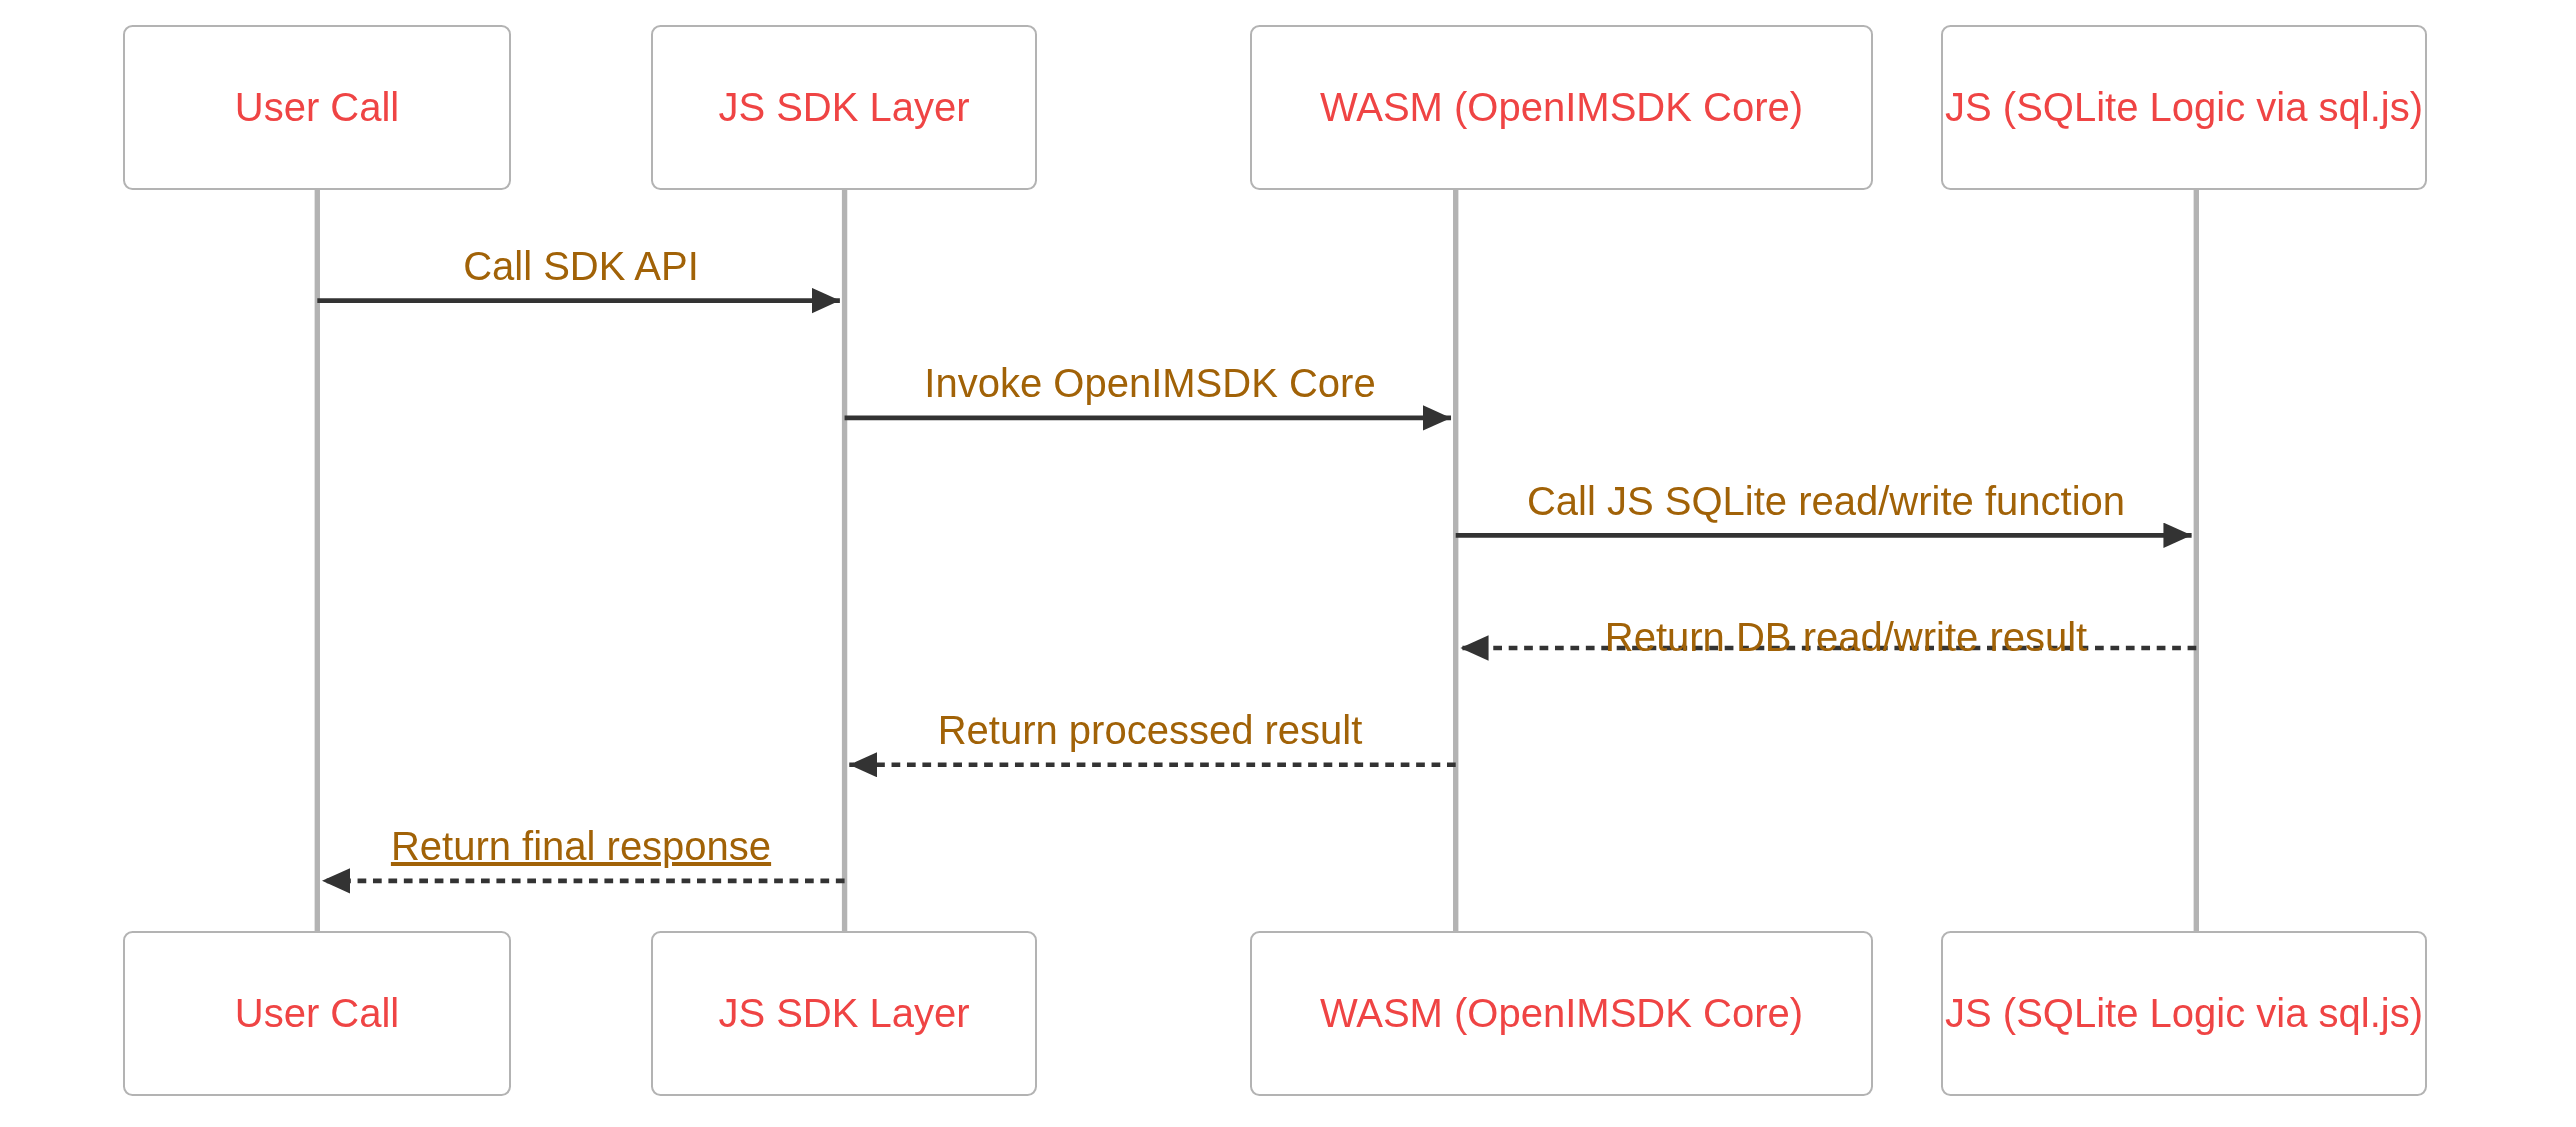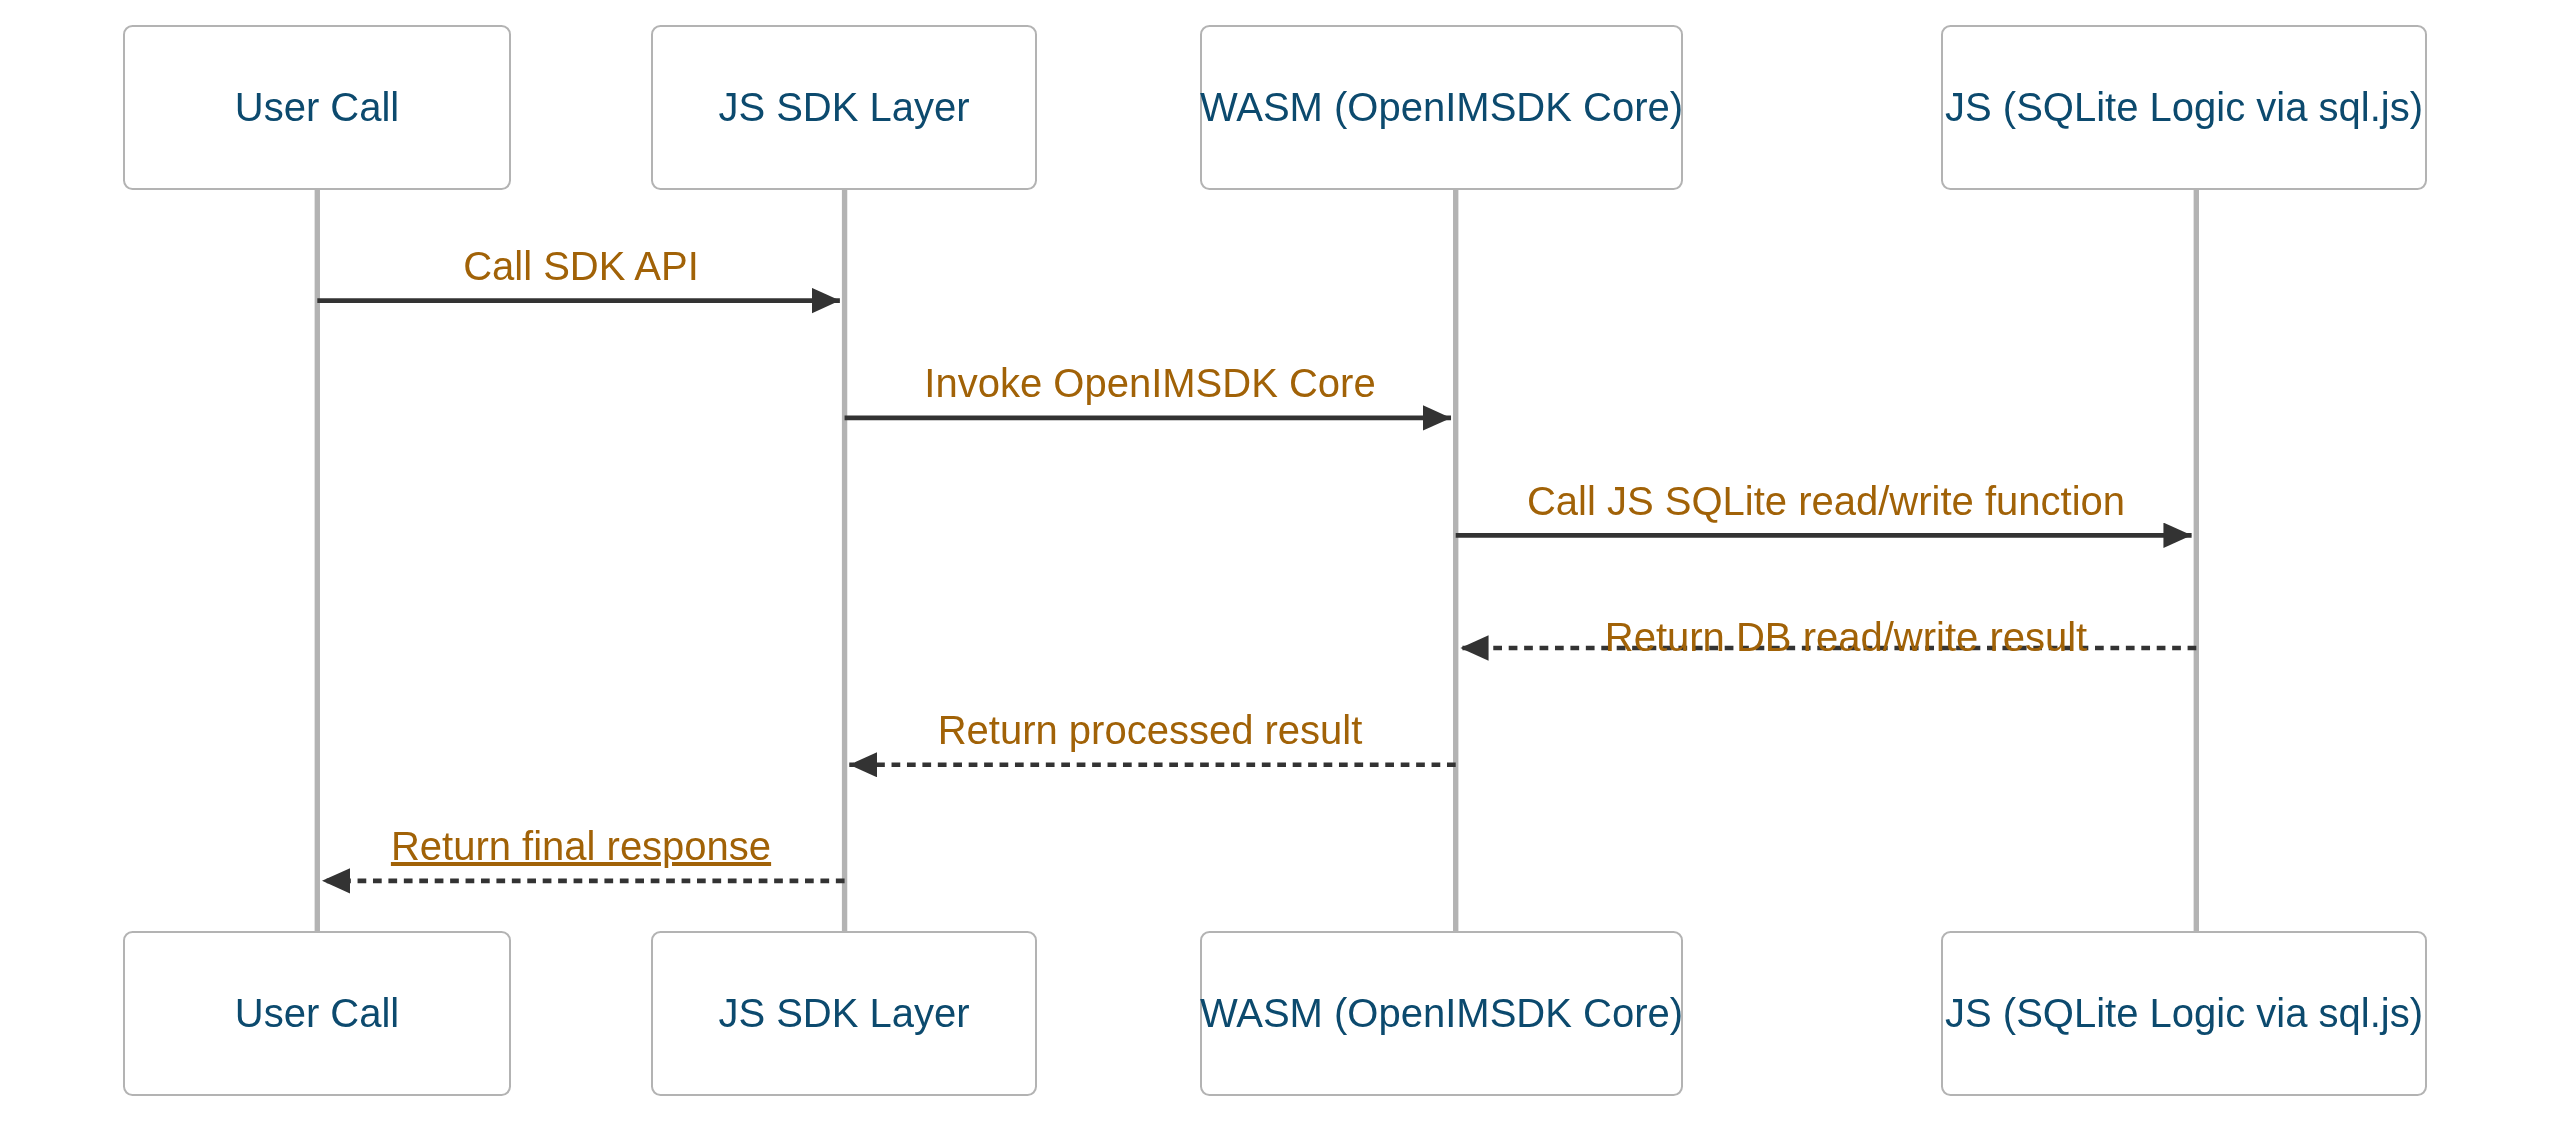--- a/index.html
+++ b/index.html
@@ -42,28 +42,28 @@
     position: absolute;
     box-sizing: border-box;
     height: 165px;
     background: #ffffff;
     border: 2.7px solid #b3b3b3;
     border-radius: 9.4px;
     display: flex;
     align-items: center;
     justify-content: center;
     font-size: 40px;
-    color: #0c4a6e;
+    color: #ef4444;
     white-space: nowrap;
   }
   .actor-box.row-top { top: 25px; }
   .actor-box.row-bottom { top: 931px; }
   .pos-1 { left: 123px;  width: 388px; }
   .pos-2 { left: 651px;  width: 386px; }
-  .pos-3 { left: 1200px; width: 483px; text-align: right; }
+  .pos-3 { left: 1250px; width: 623px; text-align: right; }
   .pos-4 { left: 1941px; width: 486px; }
   .msg-label {
     position: absolute;
     transform: translateX(-50%);
     font-size: 40px;
     line-height: 47px;
     color: #a16207;
     white-space: nowrap;
     text-align: center;
   }

